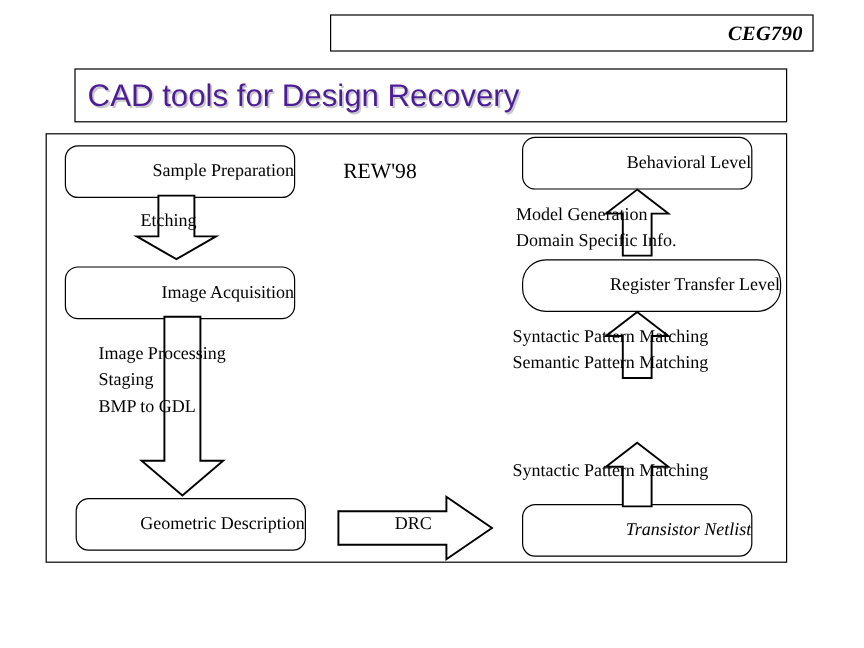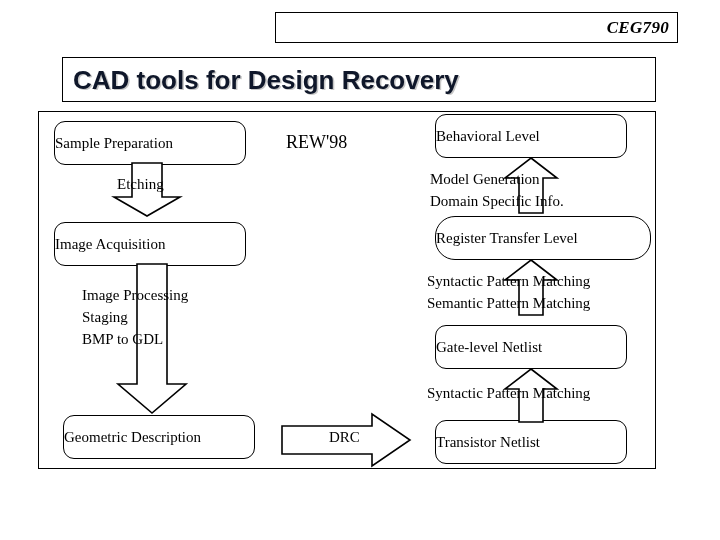--- a/index.html
+++ b/index.html
@@ -51,23 +51,23 @@
     border: 1.5px solid #000000;
     background: #ffffff;
     box-sizing: border-box;
   }
   .title-text {
     position: absolute;
     left: 10px;
     top: 50%;
     transform: translateY(-50%);
     font-family: "Liberation Sans", sans-serif;
-    font-weight: bold;
+    font-weight: normal;
     font-size: 26px;
-    color: #0f172a;
+    color: #4c1d95;
     white-space: nowrap;
     text-shadow: 1.5px 1.5px 0 #c8c8c8;
   }
 
   
   .content-frame {
     position: absolute;
     left: 38px;
     top: 111px;
     width: 618px;
@@ -79,21 +79,21 @@
 
   
   .rbox {
     position: absolute;
     border: 1.6px solid #000000;
     border-radius: 11px;
     background: #ffffff;
     box-sizing: border-box;
     display: flex;
     align-items: center;
-    justify-content: flex-start;
+    justify-content: flex-end;
   }
   .rbox span {
     font-family: "Liberation Serif", serif;
     font-size: 15px;
     color: #000000;
     white-space: nowrap;
   }
 
   
   .ftext {
@@ -221,31 +221,28 @@
     <div class="arrow layer-arrow" style="left:464px; top:147px;">
       <svg width="56" height="57" viewBox="0 0 56 57">
         <polygon points="28,1 54,21 40,21 40,56 16,56 16,21 2,21"></polygon>
       </svg>
     </div>
     <div class="ftext-block layer-text" style="left:388px; top:158px;">
       <div>Syntactic Pattern Matching</div>
       <div>Semantic Pattern Matching</div>
     </div>
 
-    <div class="rbox" style="left:396px; top:213px; width:192px; height:44px;">
-      <span>Gate-level Netlist</span>
-    </div>
 
     <div class="arrow layer-arrow" style="left:464px; top:256px;">
       <svg width="56" height="55" viewBox="0 0 56 55">
         <polygon points="28,1 54,21 40,21 40,54 16,54 16,21 2,21"></polygon>
       </svg>
     </div>
     <div class="ftext-block layer-text" style="left:388px; top:270px;">
       <div>Syntactic Pattern Matching</div>
     </div>
 
-    <div class="rbox" style="left:396px; top:308px; width:192px; height:44px;">
+    <div class="rbox" style="left:396px; top:308px; width:192px; height:44px;font-style:italic;">
       <span>Transistor Netlist</span>
     </div>
 
   </div>
 </div>
 
 </body></html>

